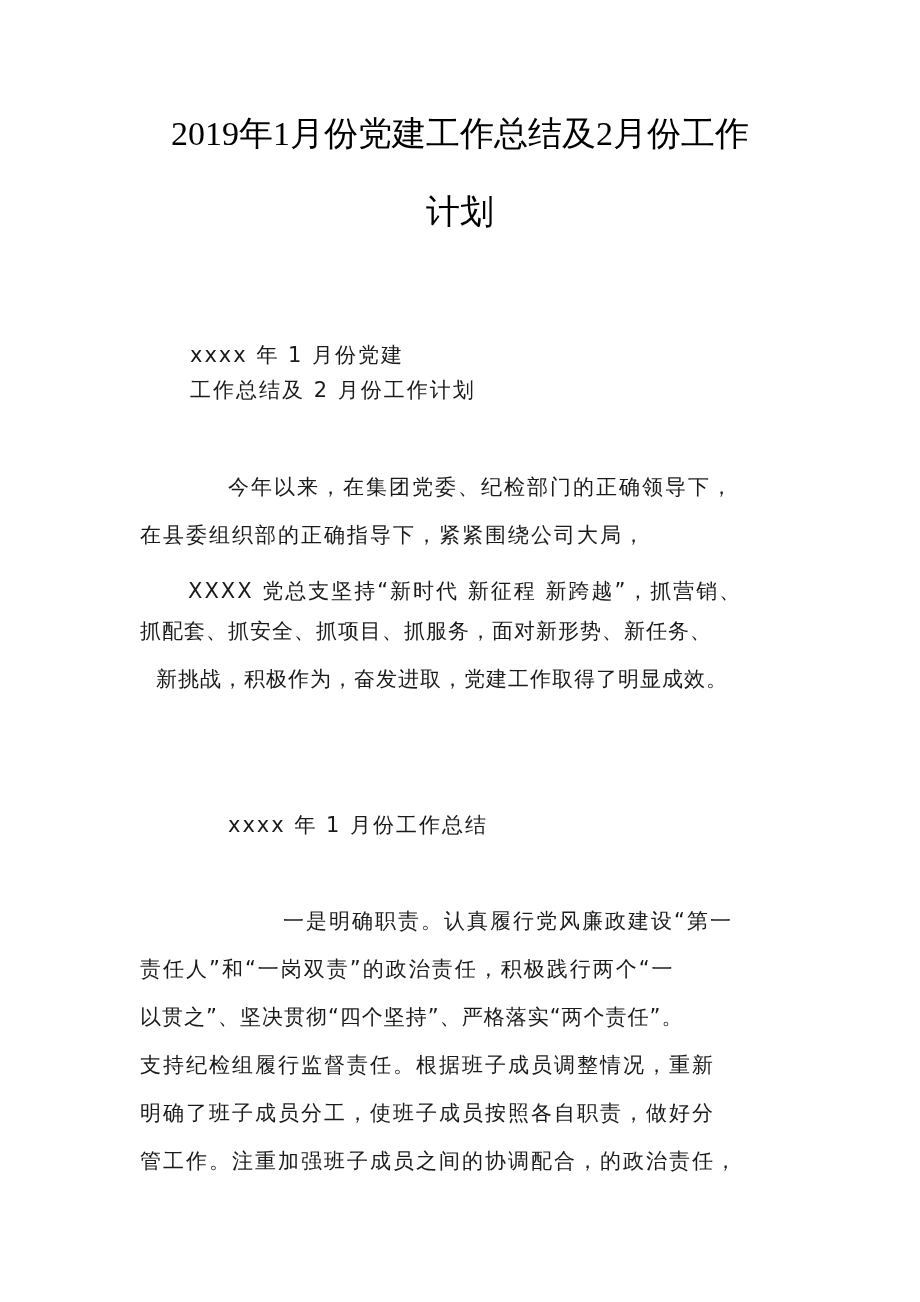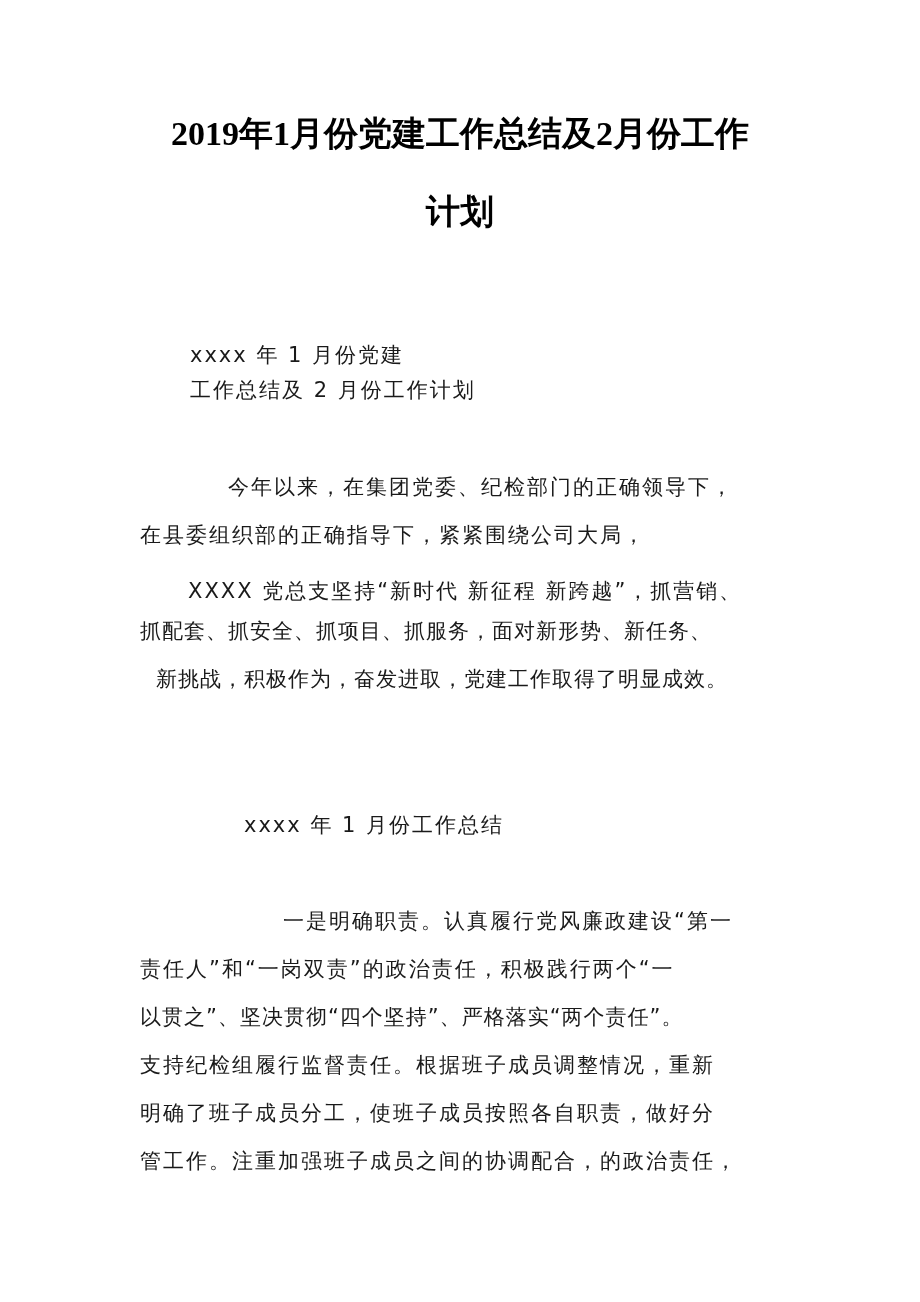--- a/index.html
+++ b/index.html
@@ -20,21 +20,21 @@
       left: 0; top: 0;
       width: 920px; height: 1302px;
       background: #ffffff;
     }
     .title-line {
       position: absolute;
       left: 0;
       width: 920px;
       text-align: center;
       font-family: "Liberation Serif", "DejaVu Serif", serif;
-      font-weight: bold;
+      font-weight: normal;
       font-size: 34px;
       line-height: 40px;
       letter-spacing: 0px;
       color: #000000;
       white-space: nowrap;
     }
     .line {
       position: absolute;
       font-family: "DejaVu Sans", "Liberation Sans", sans-serif;
       font-size: 21px;
@@ -56,21 +56,21 @@
   <div class="line" style="left:190px; top:376px;">工作总结及 2 月份工作计划</div>
 
   <div>
     <div class="line" style="left:228px; top:473px;">今年以来，在集团党委、纪检部门的正确领导下，</div>
     <div class="line" style="left:140px; top:521px;">在县委组织部的正确指导下，紧紧围绕公司大局，</div>
     <div class="line" style="left:188px; top:569px;margin-top:8px;">XXXX 党总支坚持“新时代  新征程  新跨越”，抓营销、</div>
     <div class="line" style="left:140px; top:617px; letter-spacing:1px;">抓配套、抓安全、抓项目、抓服务，面对新形势、新任务、</div>
     <div class="line" style="left:156px; top:665px; letter-spacing:1px;">新挑战，积极作为，奋发进取，党建工作取得了明显成效。</div>
   </div>
 
-  <div class="line" style="left:228px; top:811px;margin-left:16px;">xxxx 年 1 月份工作总结</div>
+  <div class="line" style="left:228px; top:811px;">xxxx 年 1 月份工作总结</div>
 
   <div>
     <div class="line" style="left:276px; top:907px;margin-left:7px;">一是明确职责。认真履行党风廉政建设“第一</div>
     <div class="line" style="left:140px; top:955px;">责任人”和“一岗双责”的政治责任，积极践行两个“一</div>
     <div class="line" style="left:140px; top:1003px; letter-spacing:1px;">以贯之”、坚决贯彻“四个坚持”、严格落实“两个责任”。</div>
     <div class="line" style="left:140px; top:1051px;">支持纪检组履行监督责任。根据班子成员调整情况，重新</div>
     <div class="line" style="left:140px; top:1099px;">明确了班子成员分工，使班子成员按照各自职责，做好分</div>
     <div class="line" style="left:140px; top:1147px;">管工作。注重加强班子成员之间的协调配合，的政治责任，</div>
   </div>
 

